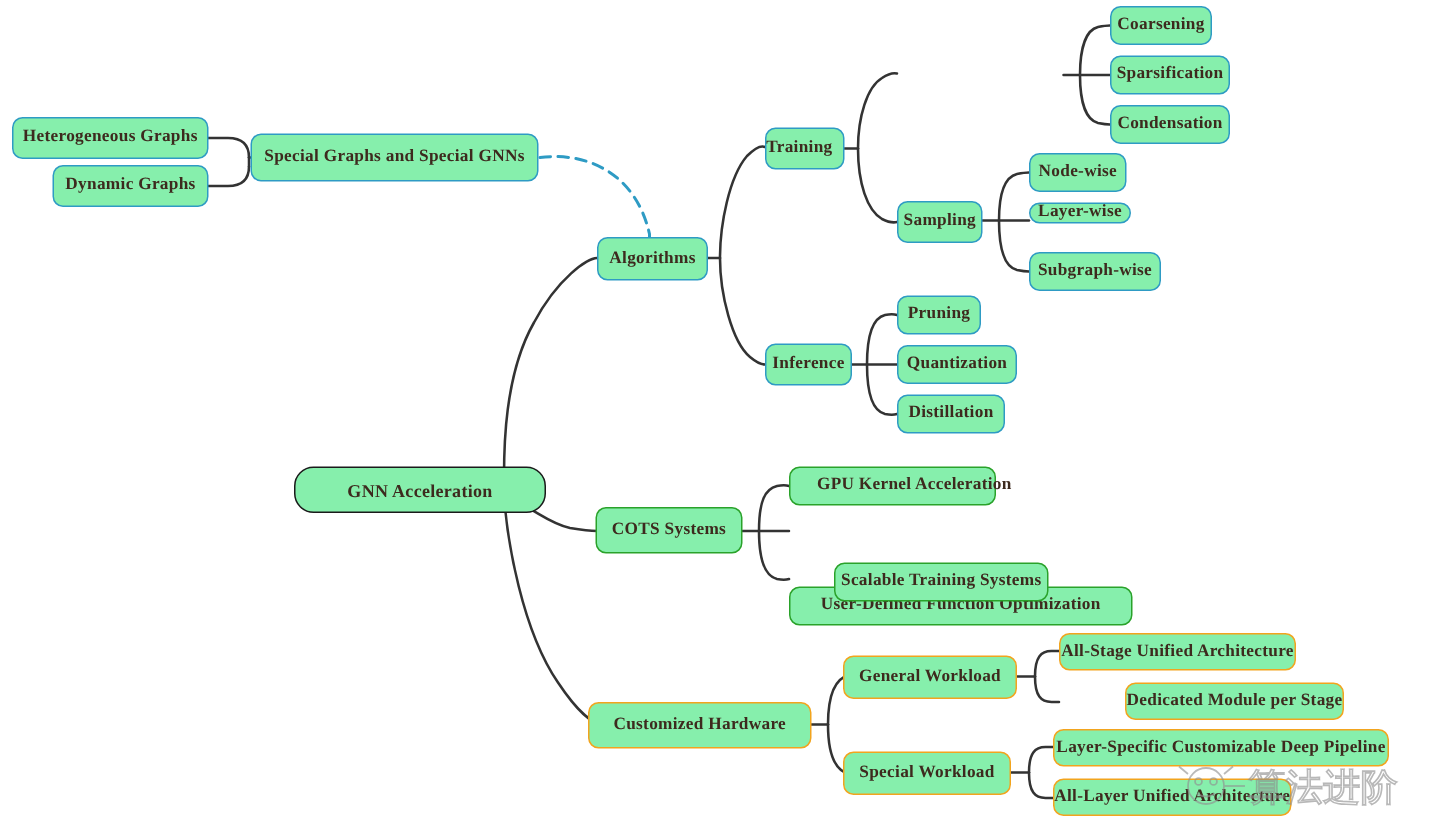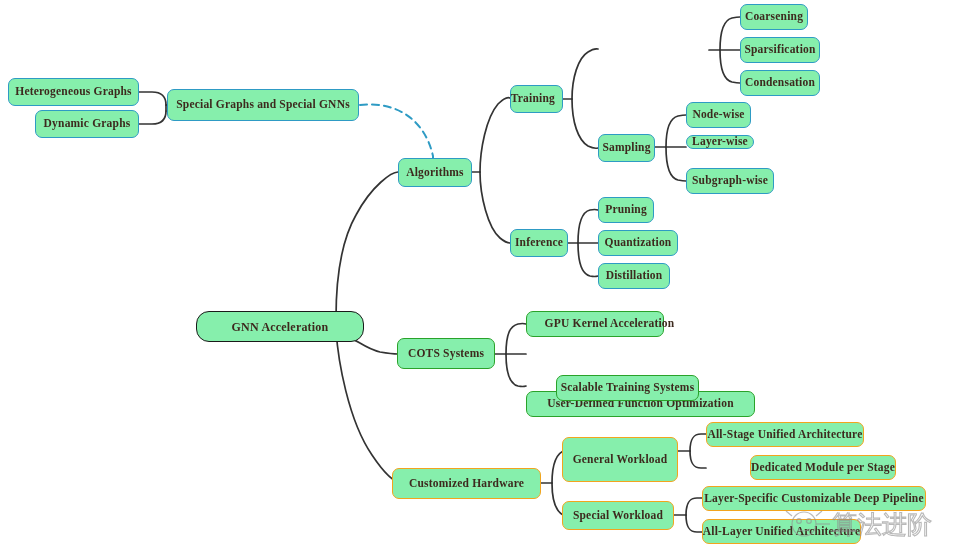--- a/index.html
+++ b/index.html
@@ -189,21 +189,21 @@
   </div>
 
   <div class="node green" style="left:526px;top:375px;width:143px;height:26px;margin-left:30px;">
     <span>Scalable Training Systems</span>
   </div>
 
   <div class="node orange" style="left:392px;top:468px;width:149px;height:31px;">
     <span>Customized Hardware</span>
   </div>
 
-  <div class="node orange" style="left:562px;top:437px;width:116px;height:45px;">
+  <div class="node orange" style="left:562px;top:437px;width:116px;height:29px;">
     <span>General Workload</span>
   </div>
 
   <div class="node orange" style="left:706px;top:422px;width:158px;height:25px;justify-content:center;">
     <span>All-Stage Unified Architecture</span>
   </div>
 
   <div class="node orange" style="left:706px;top:455px;width:146px;height:25px;margin-left:44px;">
     <span>Dedicated Module per Stage</span>
   </div>

